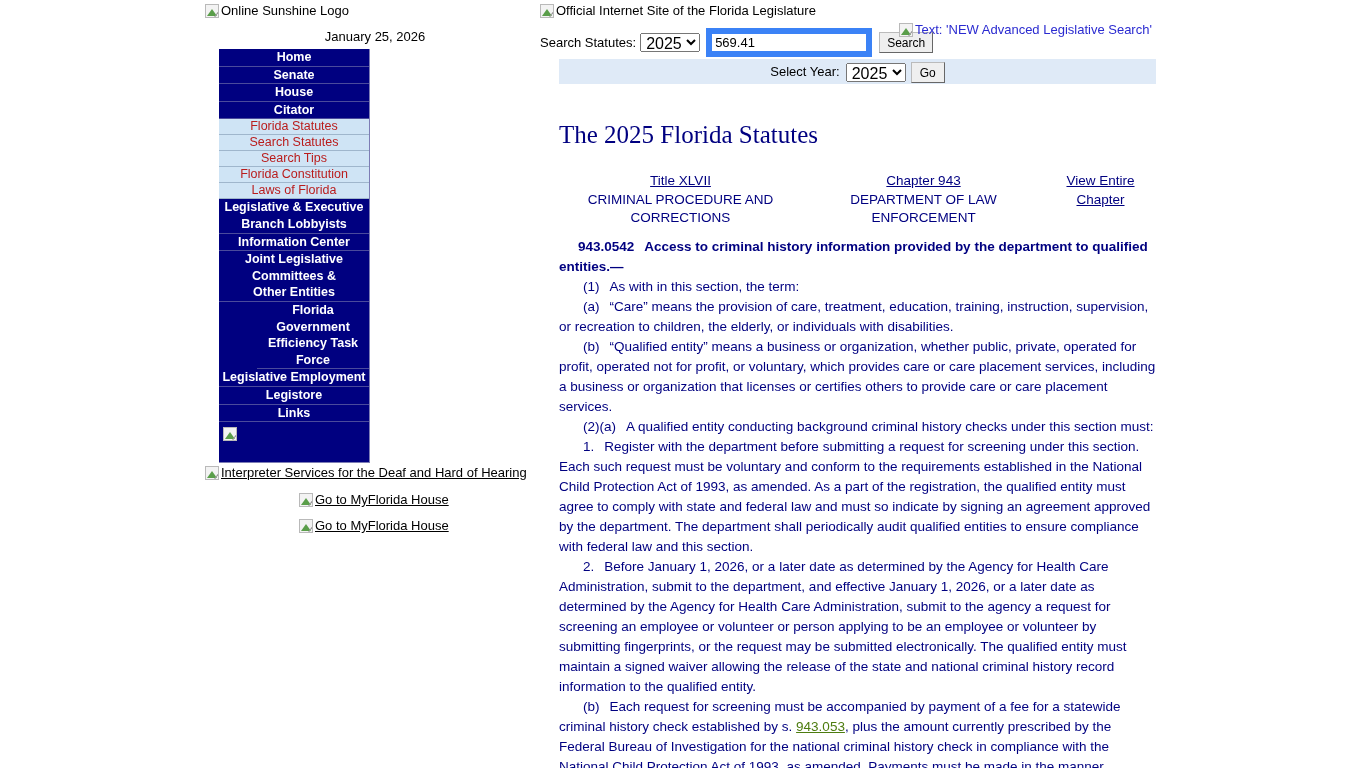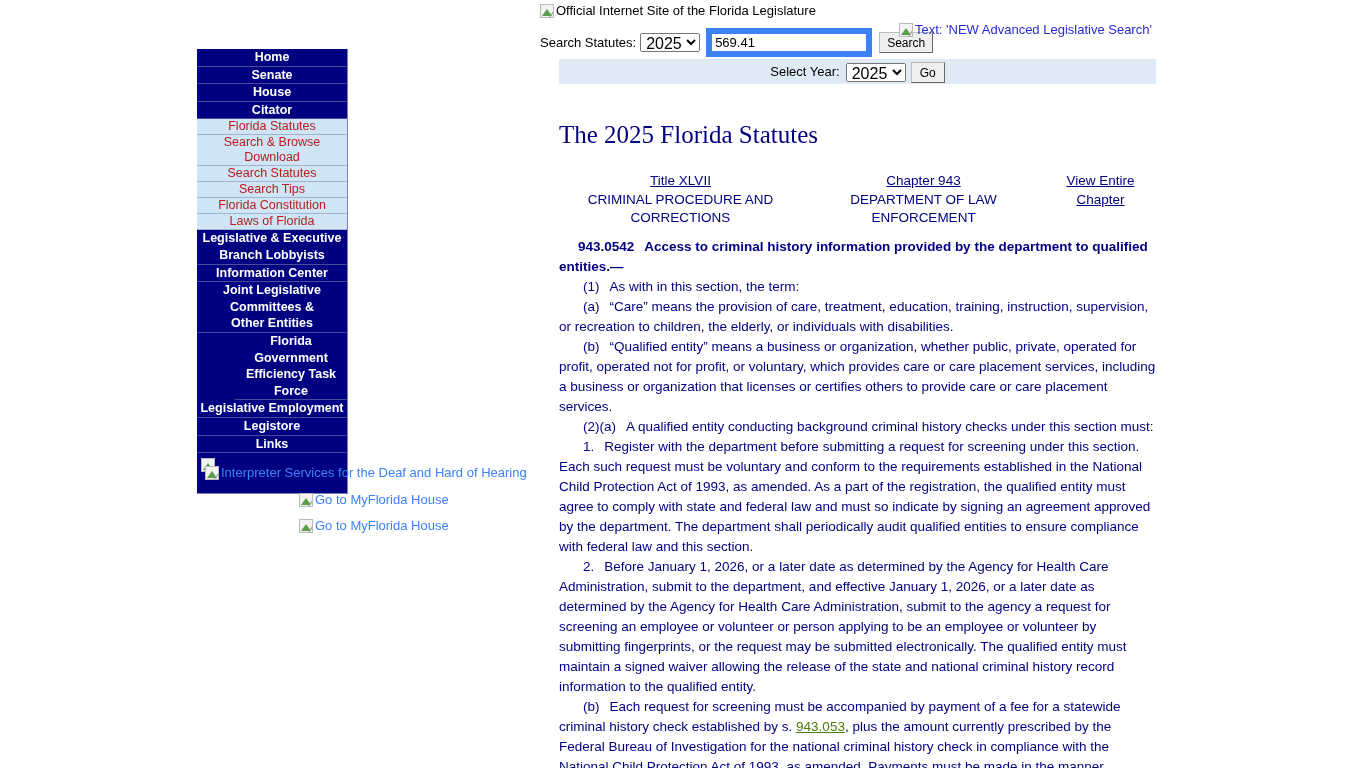--- a/index.html
+++ b/index.html
@@ -58,21 +58,22 @@
     transform: rotate(35deg);
     transform-origin: center;
   }
   .broken-alt {
     vertical-align: middle;
     font-family: "Liberation Sans", sans-serif;
     font-size: 13px;
     color: #000000;
   }
   .broken-alt.linked {
-    color: #3b82f6;
+    color: #000000;
+    text-decoration: underline;
     cursor: pointer;
   }
   .broken-alt.bluish {
     color: #2a2ad0;
   }
 
   
   .logo-block {
     position: absolute;
     left: 205px;
@@ -137,21 +138,21 @@
   .advsearch-block {
     position: absolute;
     left: 899px;
     top: 21px;
     white-space: nowrap;
   }
 
   
   .sidebar {
     position: absolute;
-    left: 197px;
+    left: 219px;
     top: 49px;
     width: 150px;
     background: #000080;
     border-right: 1px solid #7d7db5;
     border-bottom: 1px solid #7d7db5;
   }
   .nav-main {
     display: block;
     text-align: center;
     color: #ffffff;
@@ -285,20 +286,26 @@
   .body-text a {
     color: #4d7c0f;
     text-decoration: underline;
   }
 </style>
 </head>
 <body>
 
 <div class="page">
 
+  <div class="logo-block">
+    <div class="logo-line">
+      <span class="brokenimg"></span><span class="broken-alt">Online Sunshine Logo</span>
+    </div>
+    <div class="date-line">January 25, 2026</div>
+  </div>
 
   <div class="official-block">
     <div class="logo-line">
       <span class="brokenimg"></span><span class="broken-alt">Official Internet Site of the Florida Legislature</span>
     </div>
     <div class="search-row">
       <label>Search Statutes:</label><select class="yr">
         <option>2025</option>
       </select><input class="searchbox" type="text" value="569.41" style=""><button class="searchbtn">Search</button>
     </div>
@@ -308,21 +315,20 @@
     <span class="brokenimg"></span><span class="broken-alt bluish">Text: 'NEW Advanced Legislative Search'</span>
   </div>
 
   <div class="sidebar">
     <a class="nav-main" style="padding: 0px;"><span>Home</span></a>
     <a class="nav-main" style="padding: 0px;"><span>Senate</span></a>
     <a class="nav-main" style="padding: 0px;"><span>House</span></a>
     <a class="nav-main" style="padding: 0px;"><span>Citator</span></a>
 
     <a class="nav-sub"><span>Florida Statutes</span></a>
-    <a class="nav-sub"><span>Search &amp; Browse Download</span></a>
     <a class="nav-sub"><span>Search Statutes</span></a>
     <a class="nav-sub"><span>Search Tips</span></a>
     <a class="nav-sub"><span>Florida Constitution</span></a>
     <a class="nav-sub"><span>Laws of Florida</span></a>
 
     <a class="nav-main" style="padding: 0px;"><span class="ml">Legislative &amp; Executive<br>Branch Lobbyists</span></a>
     <a class="nav-main" style="padding: 0px;"><span>Information Center</span></a>
     <a class="nav-main" style="padding: 0px;"><span class="ml">Joint Legislative<br>Committees &amp;<br>Other Entities</span></a>
     <a class="nav-main" style="padding: 0px; margin-left: 38px;"><span class="ml">Florida Government<br>Efficiency Task Force</span></a>
     <a class="nav-main" style="padding: 0px;"><span>Legislative Employment</span></a>

